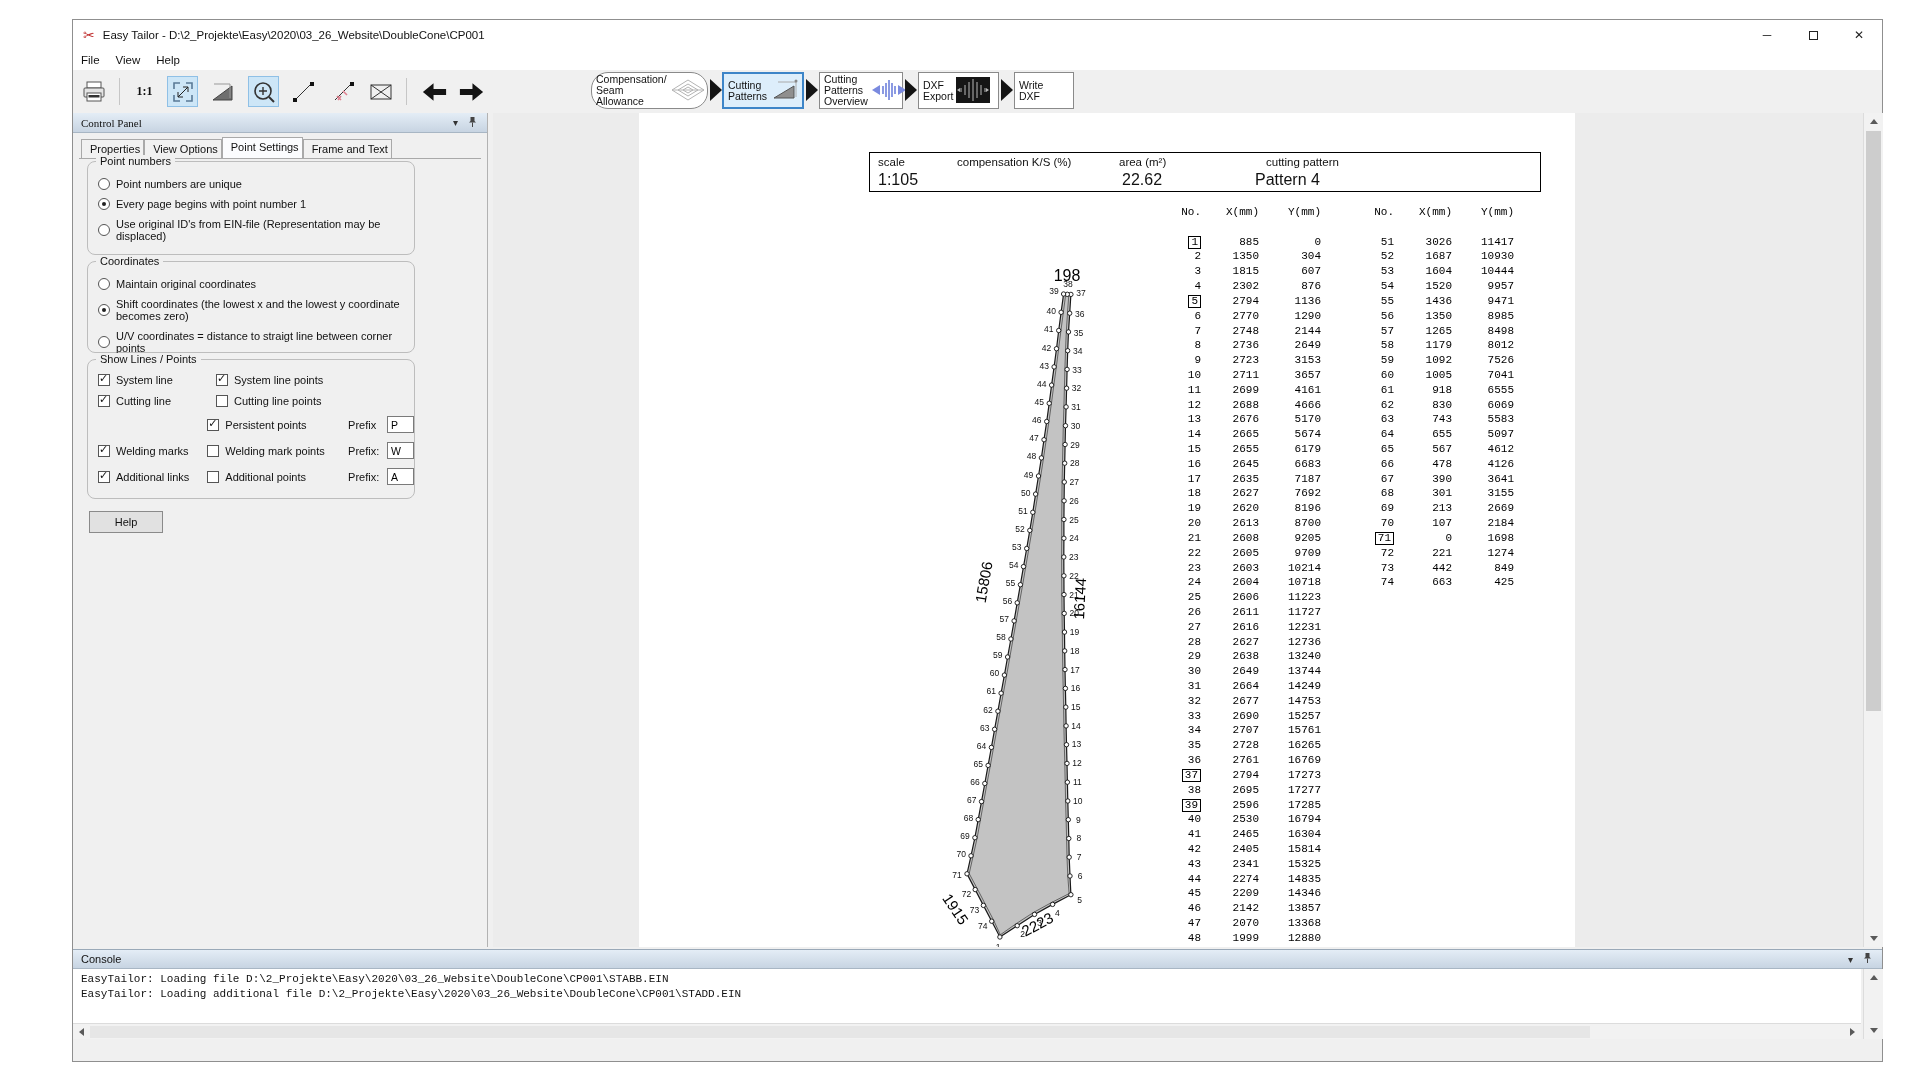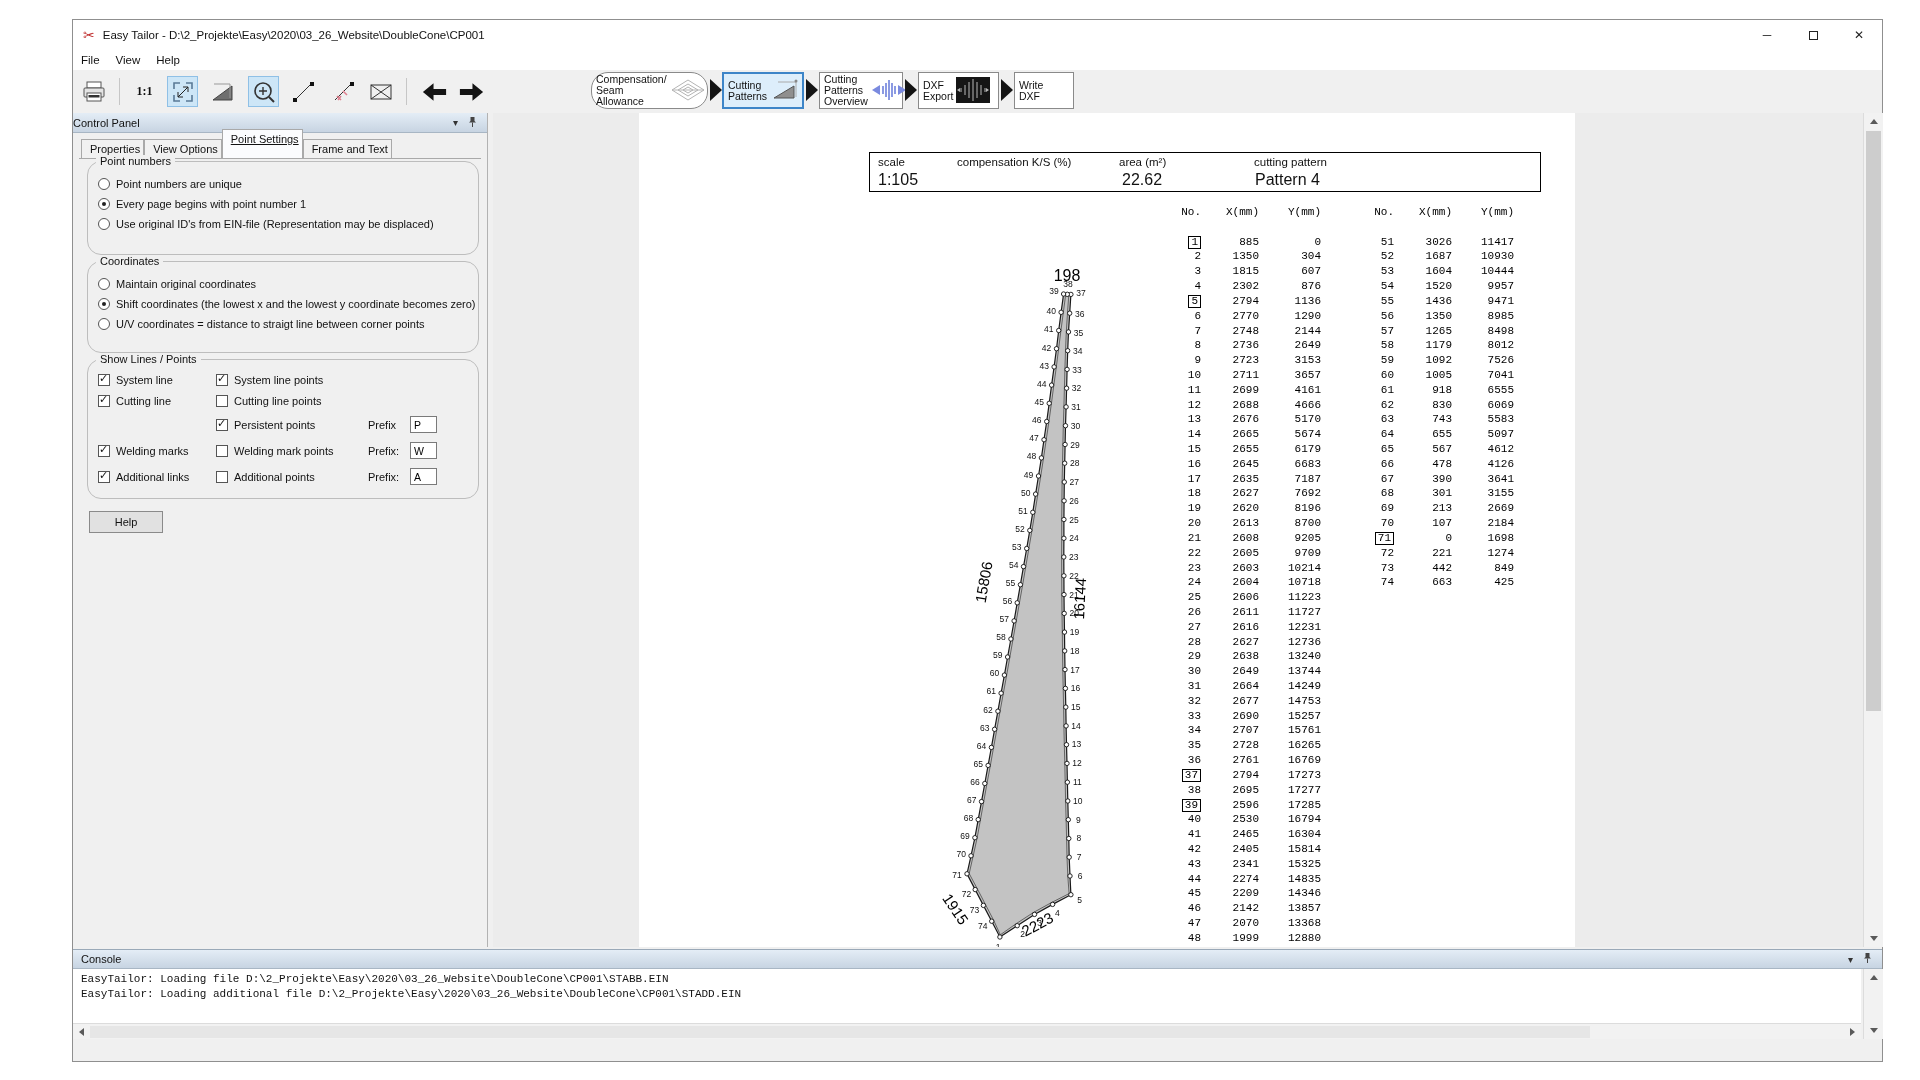--- a/index.html
+++ b/index.html
@@ -22,27 +22,27 @@
   .tb-sep{position:absolute;top:8px;width:1px;height:27px;background:#c6c6c6;}
   .one2one{font-weight:bold;font-size:12px;font-family:"Liberation Serif",serif;}
   
   .wf-btn{position:absolute;top:2px;height:37px;background:#fff;border:1px solid #8a8a8a;display:flex;align-items:center;font-size:10.5px;line-height:11px;padding:1px 4px;gap:3px;}
   .wf-btn.active{background:#ddeefb;border:2px solid #3d85c8;}
   .wf-tri{position:absolute;top:9px;width:0;height:0;border-top:11px solid transparent;border-bottom:11px solid transparent;border-left:12px solid #141414;}
   .wf-text{white-space:pre-line;}
   
   .panel{position:absolute;left:0;top:93px;width:415px;bottom:114px;background:#f0f0f0;border-right:1px solid #b2b2b2;font-size:11px;}
   .panel-header{position:absolute;left:0;top:0;right:0;height:20px;background:linear-gradient(#e4edf6,#c7d4e2);border-bottom:1px solid #a8b6c4;display:flex;align-items:center;}
-  .panel-header .ph-title{}
+  .panel-header .ph-title{margin-left:8px;font-family:Liberation Serif, serif;}
   .ph-icons{margin-left:auto;margin-right:10px;display:flex;gap:10px;align-items:center;color:#333;font-size:10px;}
   .tabs{position:absolute;left:8px;top:24px;right:8px;height:21px;display:flex;align-items:flex-end;}
   .tab{border:1px solid #a9a9a9;border-bottom:none;background:#f1f1f1;padding:3px 3px 3px 8px;margin-right:0px;height:19px;}
-  .tab.active{background:#fbfcfe;height:29px;position:relative;z-index:2;text-decoration:underline;}
+  .tab.active{background:#fbfcfe;height:21px;position:relative;z-index:2;}
   .tabline{position:absolute;left:6px;right:6px;top:45px;height:1px;background:#a9a9a9;}
-  .group{position:absolute;left:14px;width:392px;border:1px solid #bdbdbd;border-radius:14px;}
+  .group{position:absolute;left:14px;width:328px;border:1px solid #bdbdbd;border-radius:8px;}
   .group-legend{position:absolute;top:-7px;left:8px;background:#f0f0f0;padding:0 4px;}
   .opt-row{display:flex;align-items:center;gap:6px;margin:8px 0 0 10px;}
   .radio{width:12px;height:12px;border:1px solid #555;border-radius:50%;background:#fff;flex:0 0 auto;position:relative;}
   .radio.sel:after{content:"";position:absolute;left:3px;top:3px;width:4px;height:4px;border-radius:50%;background:#222;}
   .checkbox{width:12px;height:12px;border:1px solid #555;background:#fff;flex:0 0 auto;position:relative;}
   .checkbox.chk:after{content:"✓";position:absolute;left:0px;top:-3px;font-size:11px;color:#111;}
   .sl-row{display:flex;align-items:center;margin:9px 0 0 10px;}
   .sl-left{width:118px;display:flex;align-items:center;gap:6px;}
   .sl-right{width:152px;display:flex;align-items:flex-start;gap:6px;}
   .sl-prefix{width:42px;}
@@ -351,21 +351,21 @@
   <div class="canvas">
     <div class="page"></div>
 
     <div class="infobox">
       <span class="ib-label" style="left:8px">scale</span>
       <span class="ib-value" style="left:8px">1:105</span>
       <span class="ib-label" style="left:87px">compensation K/S (%)</span>
       <span class="ib-value" style="left:87px"></span>
       <span class="ib-label" style="left:249px">area (m²)</span>
       <span class="ib-value" style="left:252px">22.62</span>
-      <span class="ib-label" style="left:384px">cutting pattern</span>
+      <span class="ib-label" style="left:396px">cutting pattern</span>
       <span class="ib-value" style="left:385px">Pattern 4</span>
     </div>
 
     <svg id="drawing-svg" width="1370" height="836">
         <polygon points="506.9,824.0 524.2,812.7 541.5,801.4 559.6,791.4 577.9,781.7 577.0,763.0 576.2,744.2 575.8,725.5 575.3,706.7 574.8,688.0 574.4,669.2 574.0,650.4 573.5,631.7 573.1,612.9 572.8,594.1 572.4,575.4 572.0,556.6 571.7,537.9 571.5,519.1 571.2,500.4 571.0,481.6 570.9,462.8 570.8,444.0 570.9,425.3 570.9,406.5 571.1,387.8 571.3,369.0 571.7,350.2 572.1,331.5 572.5,312.7 573.1,293.9 573.6,275.2 574.1,256.4 574.7,237.7 575.5,218.9 576.7,200.2 577.9,181.4 574.3,181.3 570.6,181.0 568.1,199.3 565.7,217.5 563.5,235.7 561.1,253.9 558.6,272.1 556.2,290.3 553.7,308.5 551.0,326.7 548.4,344.9 545.5,363.0 542.6,381.1 539.8,399.3 536.8,417.4 533.7,435.5 530.5,453.6 527.4,471.7 524.2,489.8 521.1,507.9 517.9,526.0 514.6,544.0 511.4,562.1 508.1,580.2 504.9,598.2 501.6,616.3 498.4,634.4 495.1,652.4 491.8,670.5 488.5,688.6 485.2,706.6 481.9,724.7 478.0,742.8 474.0,760.8 482.2,776.6 490.4,792.4 498.7,808.2" fill="#c3c3c3" stroke="#1a1a1a" stroke-width="1.2"></polygon>
         <polygon points="507.3,821.8 523.0,810.8 540.4,799.5 558.6,789.5 576.1,780.6 574.8,763.1 574.0,744.3 573.6,725.5 573.1,706.8 572.6,688.0 572.2,669.3 571.8,650.5 571.3,631.7 570.9,613.0 570.6,594.2 570.2,575.4 569.8,556.7 569.5,537.9 569.3,519.1 569.0,500.4 568.8,481.6 568.7,462.8 568.6,444.0 568.7,425.3 568.7,406.5 568.9,387.7 569.1,369.0 569.5,350.2 569.9,331.4 570.3,312.7 570.9,293.9 571.4,275.1 571.9,256.4 572.5,237.6 573.3,218.8 574.5,200.0 575.8,181.7 574.1,183.5 572.7,181.7 570.3,199.6 567.9,217.8 565.6,236.0 563.3,254.2 560.8,272.4 558.4,290.6 555.9,308.8 553.2,327.0 550.5,345.2 547.7,363.4 544.8,381.5 541.9,399.6 538.9,417.8 535.8,435.9 532.7,454.0 529.6,472.1 526.4,490.1 523.2,508.3 520.0,526.3 516.8,544.4 513.6,562.5 510.3,580.5 507.0,598.6 503.8,616.7 500.5,634.8 497.3,652.8 493.9,670.9 490.7,688.9 487.4,707.0 484.1,725.1 480.1,743.2 476.2,760.6 484.2,775.6 492.4,791.4 500.6,807.2" fill="none" stroke="#3a3a3a" stroke-width="0.7"></polygon>
         <circle cx="506.9" cy="824.0" r="2.2" fill="#fff" stroke="#111" stroke-width="0.9"></circle>
         <text x="505.2" y="836.8" text-anchor="middle" font-size="8.5" font-family="&quot;Liberation Sans&quot;,sans-serif" fill="#111">1</text>
         <circle cx="524.2" cy="812.7" r="2.2" fill="#fff" stroke="#111" stroke-width="0.9"></circle>
         <text x="529.7" y="824.1" text-anchor="middle" font-size="8.5" font-family="&quot;Liberation Sans&quot;,sans-serif" fill="#111">2</text>

